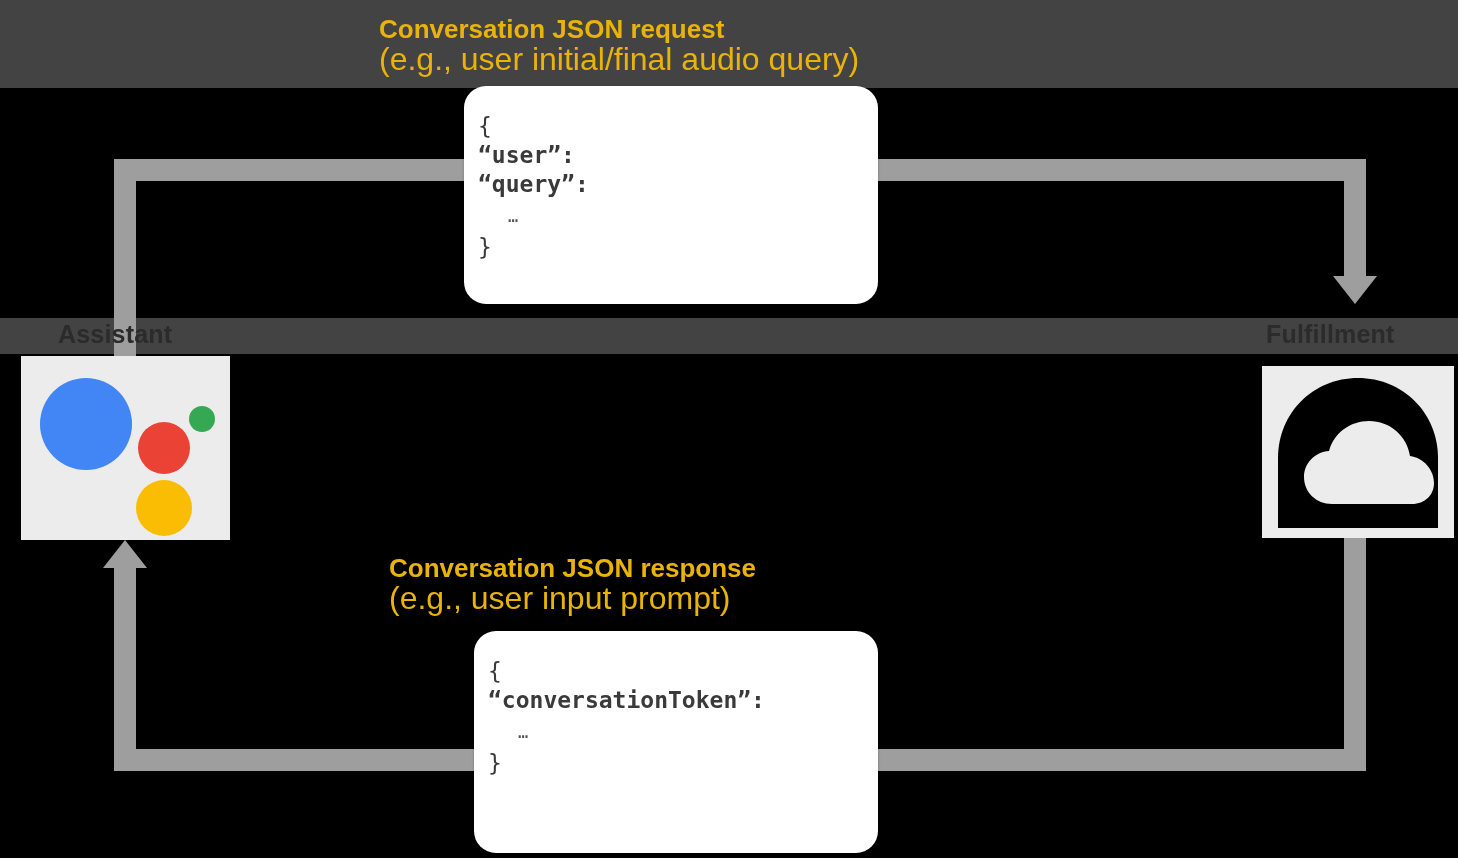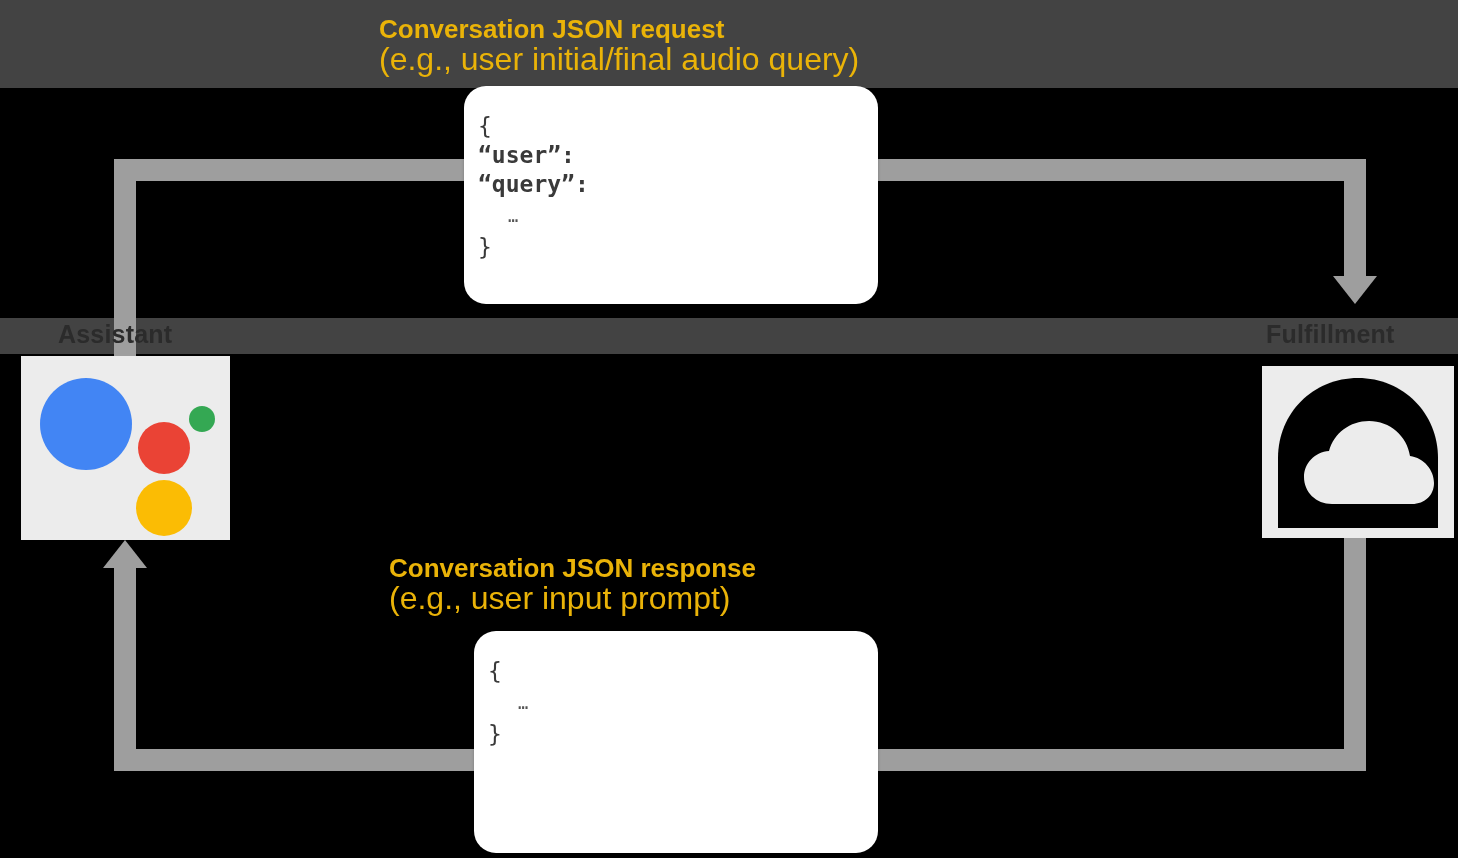--- a/index.html
+++ b/index.html
@@ -174,17 +174,18 @@
     <span class="ln">}</span>
   </div>
 
   <div class="flow-label" id="response-label">
     <span class="title">Conversation JSON response</span>
     <span class="subtitle">(e.g., user input prompt)</span>
   </div>
 
   <div class="json-card" id="response-json">
     <span class="ln">{</span>
+    <span class="ln ind">“conversationToken”:</span>
     <span class="ln dots">…</span>
     <span class="ln">}</span>
   </div>
 
 </div>
 
 </body></html>

